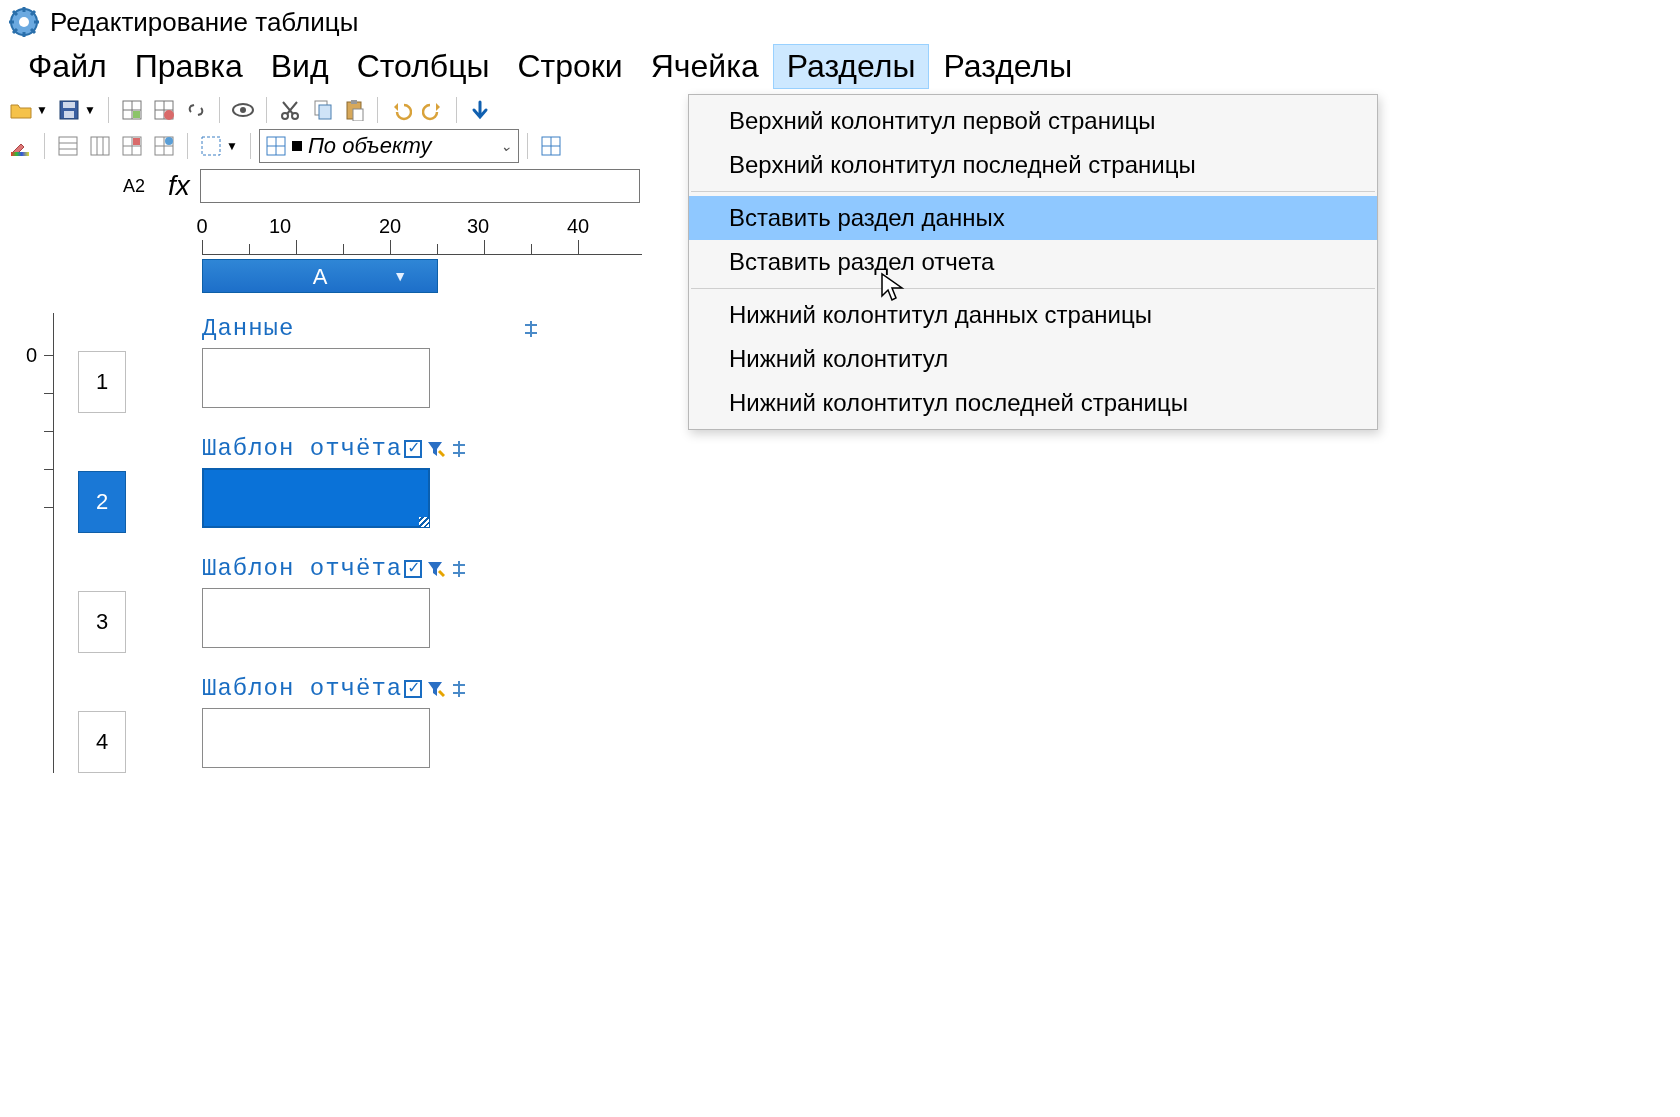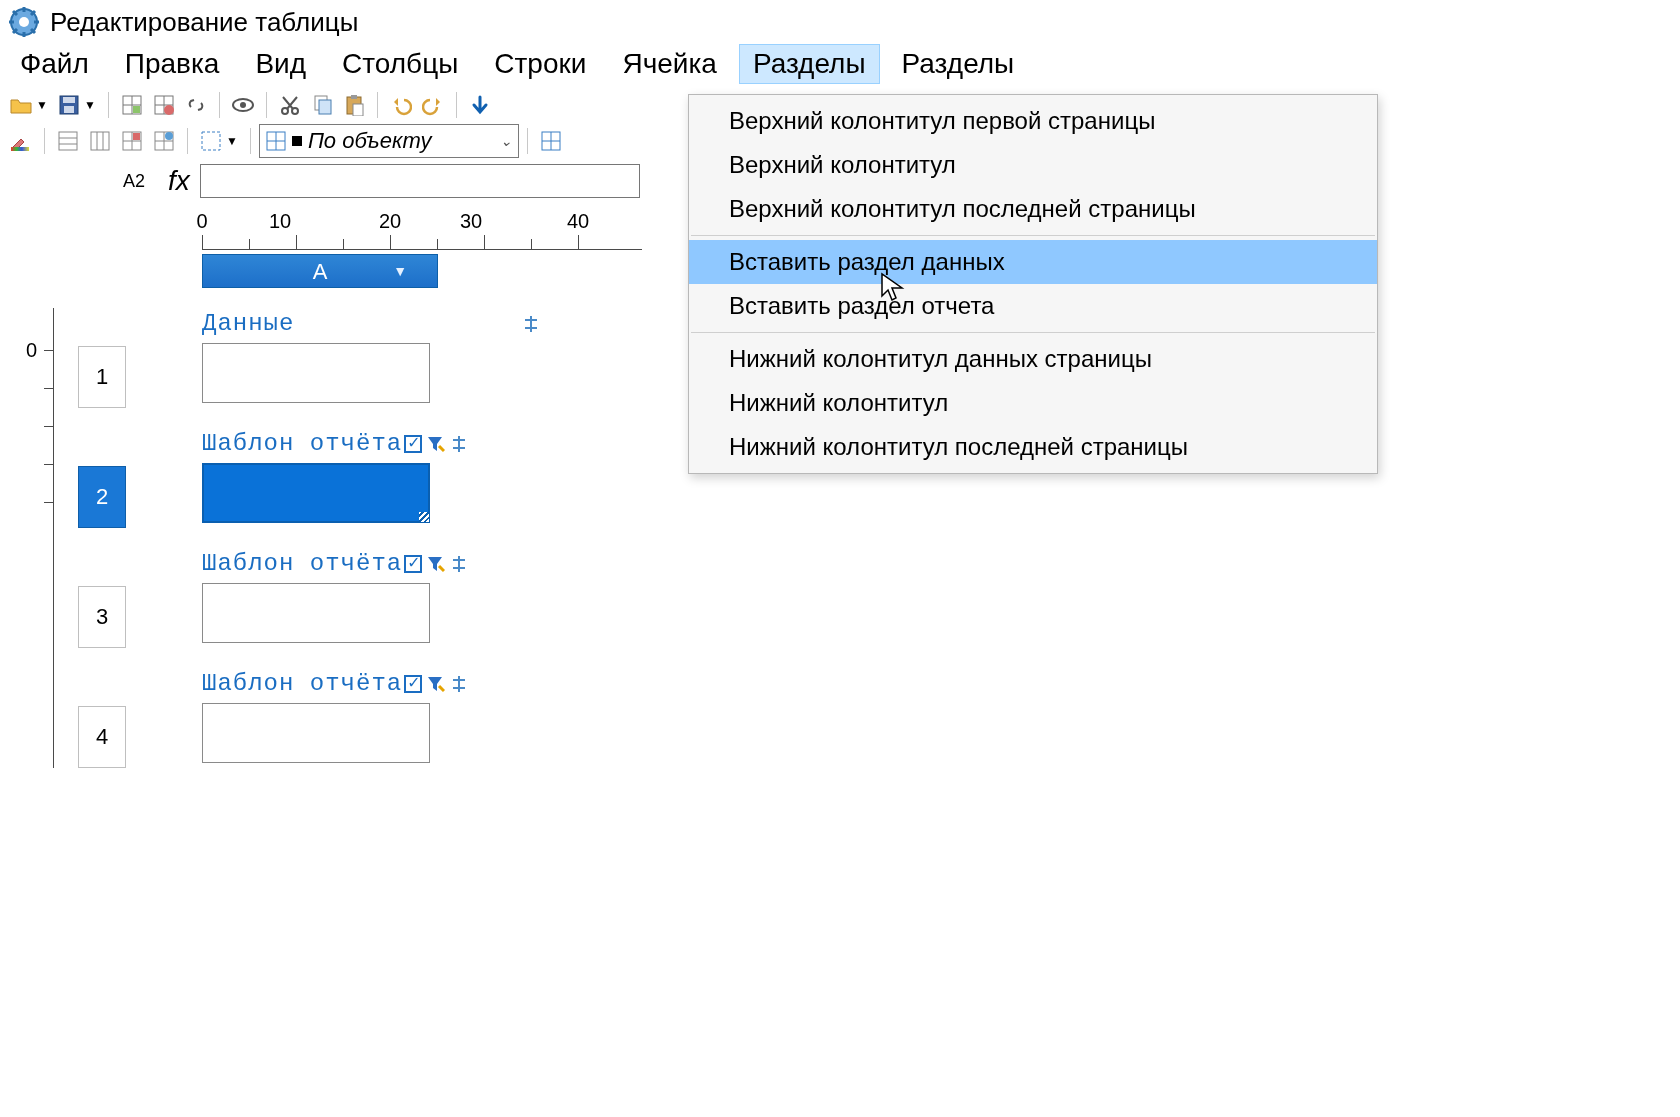--- a/index.html
+++ b/index.html
@@ -16,23 +16,22 @@
     align-items: center;
     padding: 6px 8px 2px 8px;
     font-size: 26px;
   }
   .app-icon {
     width: 32px; height: 32px;
     margin-right: 10px;
   }
   .menubar {
     display: flex;
-    padding: 4px 6px;
-    font-size: 28px;
-    gap: 8px;
+    padding: 4px 14px;
+    font-size: 32px;
   }
   .menubar .menu-item {
     padding: 4px 14px;
     cursor: default;
   }
   .menubar .menu-item.open {
     background: #cde8ff;
     border: 1px solid #99d1ff;
     padding: 3px 13px;
   }
@@ -456,21 +455,21 @@
   <span class="fx">fx</span>
   <div class="formula-input"></div>
 </div>
 
 <div class="workspace">
 
   <div class="hruler">
     <span class="ticklabel" style="left:0px">0</span>
     <span class="ticklabel" style="left:78px">10</span>
     <span class="ticklabel" style="left:188px">20</span>
-    <span class="ticklabel" style="left:269px">30</span>
+    <span class="ticklabel" style="left:276px">30</span>
     <span class="ticklabel" style="left:376px">40</span>
     <span class="tick major" style="left:0px"></span>
     <span class="tick" style="left:47px"></span>
     <span class="tick major" style="left:94px"></span>
     <span class="tick" style="left:141px"></span>
     <span class="tick major" style="left:188px"></span>
     <span class="tick" style="left:235px"></span>
     <span class="tick major" style="left:282px"></span>
     <span class="tick" style="left:329px"></span>
     <span class="tick major" style="left:376px"></span>
@@ -588,21 +587,20 @@
         </div>
         <div class="cell"></div>
       </div>
     </div>
 
   </div>
 </div>
 
 <div class="dropdown">
   <div class="dd-item">Верхний колонтитул первой страницы</div>
-  <div class="dd-item">Верхний колонтитул</div>
   <div class="dd-item">Верхний колонтитул последней страницы</div>
   <div class="dd-sep"></div>
   <div class="dd-item highlight">Вставить раздел данных</div>
   <div class="dd-item">Вставить раздел отчета</div>
   <div class="dd-sep"></div>
   <div class="dd-item">Нижний колонтитул данных страницы</div>
   <div class="dd-item">Нижний колонтитул</div>
   <div class="dd-item">Нижний колонтитул последней страницы</div>
 </div>
 

